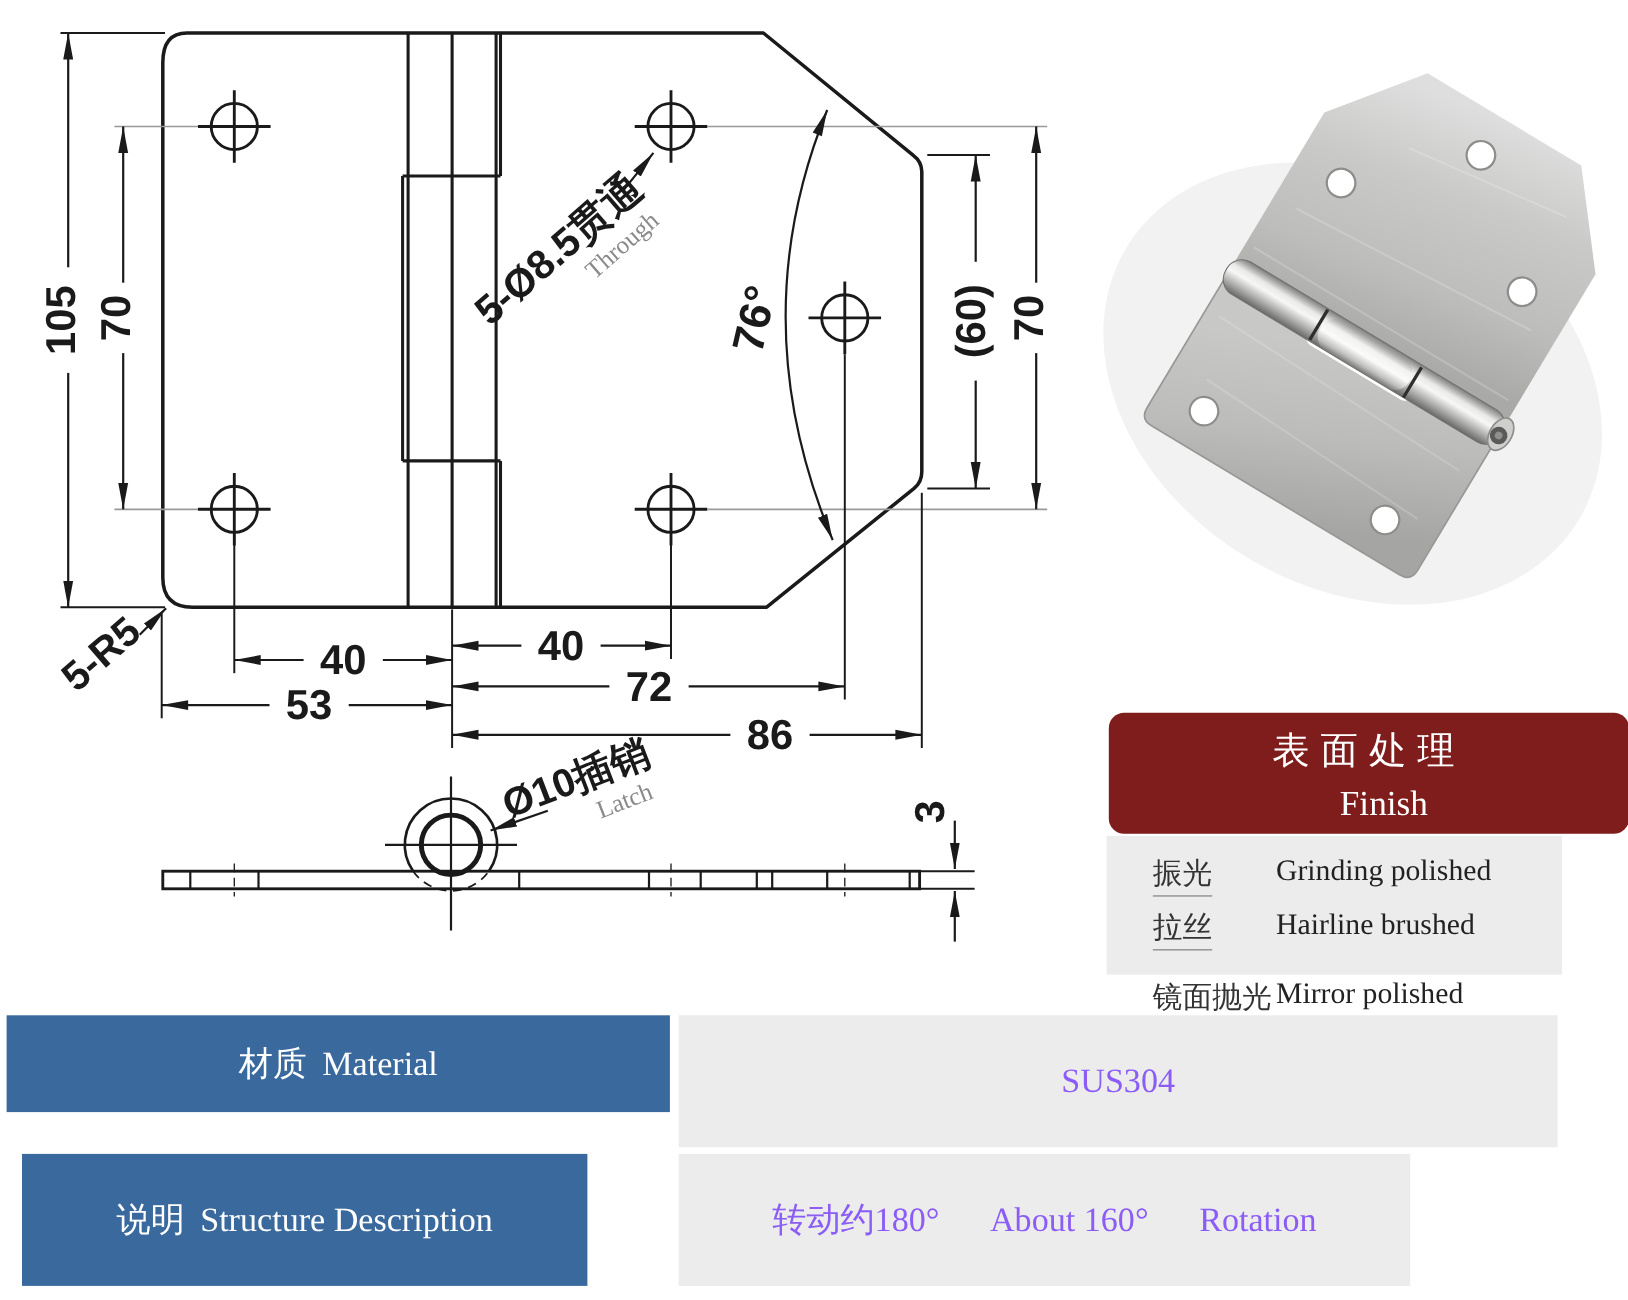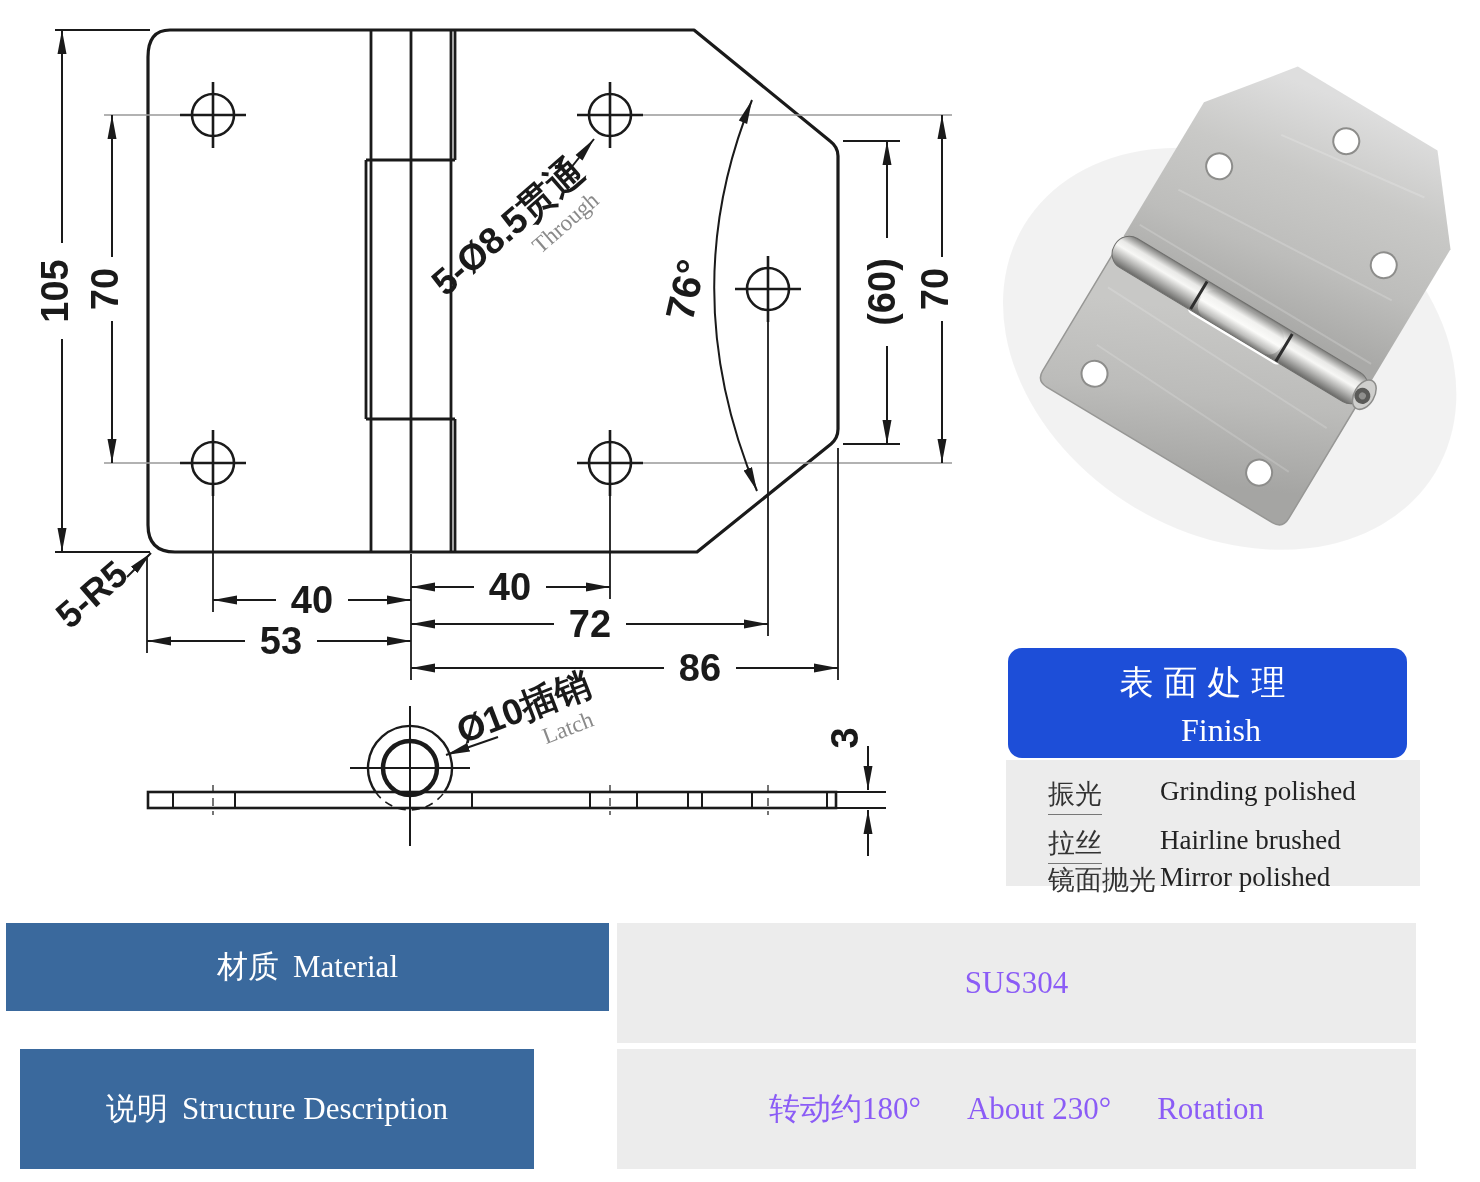--- a/index.html
+++ b/index.html
@@ -7,39 +7,39 @@
   .abs{position:absolute;}
   #page{position:relative;width:1480px;height:1182px;background:#fff;}
 
   
   #drawing-svg{left:0;top:0;}
   .dimtxt{font-family:"Liberation Sans", sans-serif;font-weight:bold;fill:#1a1a1a;}
   .notetxt{font-family:"Liberation Sans", sans-serif;font-weight:bold;fill:#1a1a1a;}
   .entxt{font-family:"Liberation Serif", serif;fill:#8a8a8a;font-weight:normal;}
 
   
-  .finish-header{left:1008px;top:648px;width:399px;height:110px;background:#1d4ed8;
+  .finish-header{left:1008px;top:648px;width:473px;height:110px;background:#7f1d1d;
       border-radius:14px;color:#fff;text-align:center;box-shadow:0 0 0 3px #fff;}
   .finish-header .zh{display:block;font-size:34px;margin-top:12px;letter-spacing:10px;}
   .finish-header .en{display:block;font-size:32px;margin-top:6px;margin-left:27px;}
   .finish-body{left:1006px;top:760px;width:414px;height:126px;background:#ececec;}
   .finish-row{position:absolute;left:0;width:100%;height:50px;font-size:27px;color:#222;}
   .finish-row .zh{position:absolute;left:42px;top:8px;color:#333;}
   .finish-row .en{position:absolute;left:154px;top:8px;font-family:Liberation Serif, serif;}
 
   
   .cell{display:flex;align-items:center;justify-content:center;font-size:31px;}
   .blue-cell{background:#3a699d;color:#fff;}
   .gray-cell{background:#ececec;color:#8b5cf6;}
   .gap-r{margin-right:14px;}
   .gap-w{margin-right:46px;}
   #mat-label{left:6px;top:923px;width:603px;height:88px;}
   #mat-value{left:617px;top:923px;width:799px;height:120px;}
   #str-label{left:20px;top:1049px;width:514px;height:120px;}
-  #str-value{left:617px;top:1049px;width:799px;height:120px;}
+  #str-value{left:617px;top:1049px;width:665px;height:120px;}
 </style>
 </head>
 <body>
 
 <div id="page">
 
   <svg id="drawing-svg" class="abs" width="980" height="880" viewBox="0 0 980 880">
     <defs>
       <marker id="aE" orient="auto" markerUnits="userSpaceOnUse" markerWidth="28" markerHeight="12" refX="24" refY="6">
         <path d="M0,1.5 L24,6 L0,10.5 Z" fill="#1a1a1a"></path>
@@ -262,36 +262,36 @@
   </div>
   <div class="abs finish-body">
     <div class="finish-row" style="top:8px;">
       <span class="zh" style="border-bottom:1px solid #777;padding-bottom:2px;">振光</span>
       <span class="en">Grinding polished</span>
     </div>
     <div class="finish-row" style="top:57px;">
       <span class="zh" style="border-bottom:1px solid #777;padding-bottom:2px;">拉丝</span>
       <span class="en">Hairline brushed</span>
     </div>
-    <div class="finish-row" style="top:94px;">
+    <div class="finish-row" style="top:120px;">
       <span class="zh">镜面抛光</span>
       <span class="en">Mirror polished</span>
     </div>
   </div>
 
   <div id="mat-label" class="abs cell blue-cell">
     <span class="gap-r">材质</span>
     <span>Material</span>
   </div>
   <div id="mat-value" class="abs cell gray-cell">
     <span>SUS304</span>
   </div>
   <div id="str-label" class="abs cell blue-cell">
     <span class="gap-r">说明</span>
     <span>Structure Description</span>
   </div>
   <div id="str-value" class="abs cell gray-cell">
     <span class="gap-w">转动约180°</span>
-    <span class="gap-w">About 230°</span>
+    <span class="gap-w">About 160°</span>
     <span>Rotation</span>
   </div>
 
 </div>
 
 </body></html>

